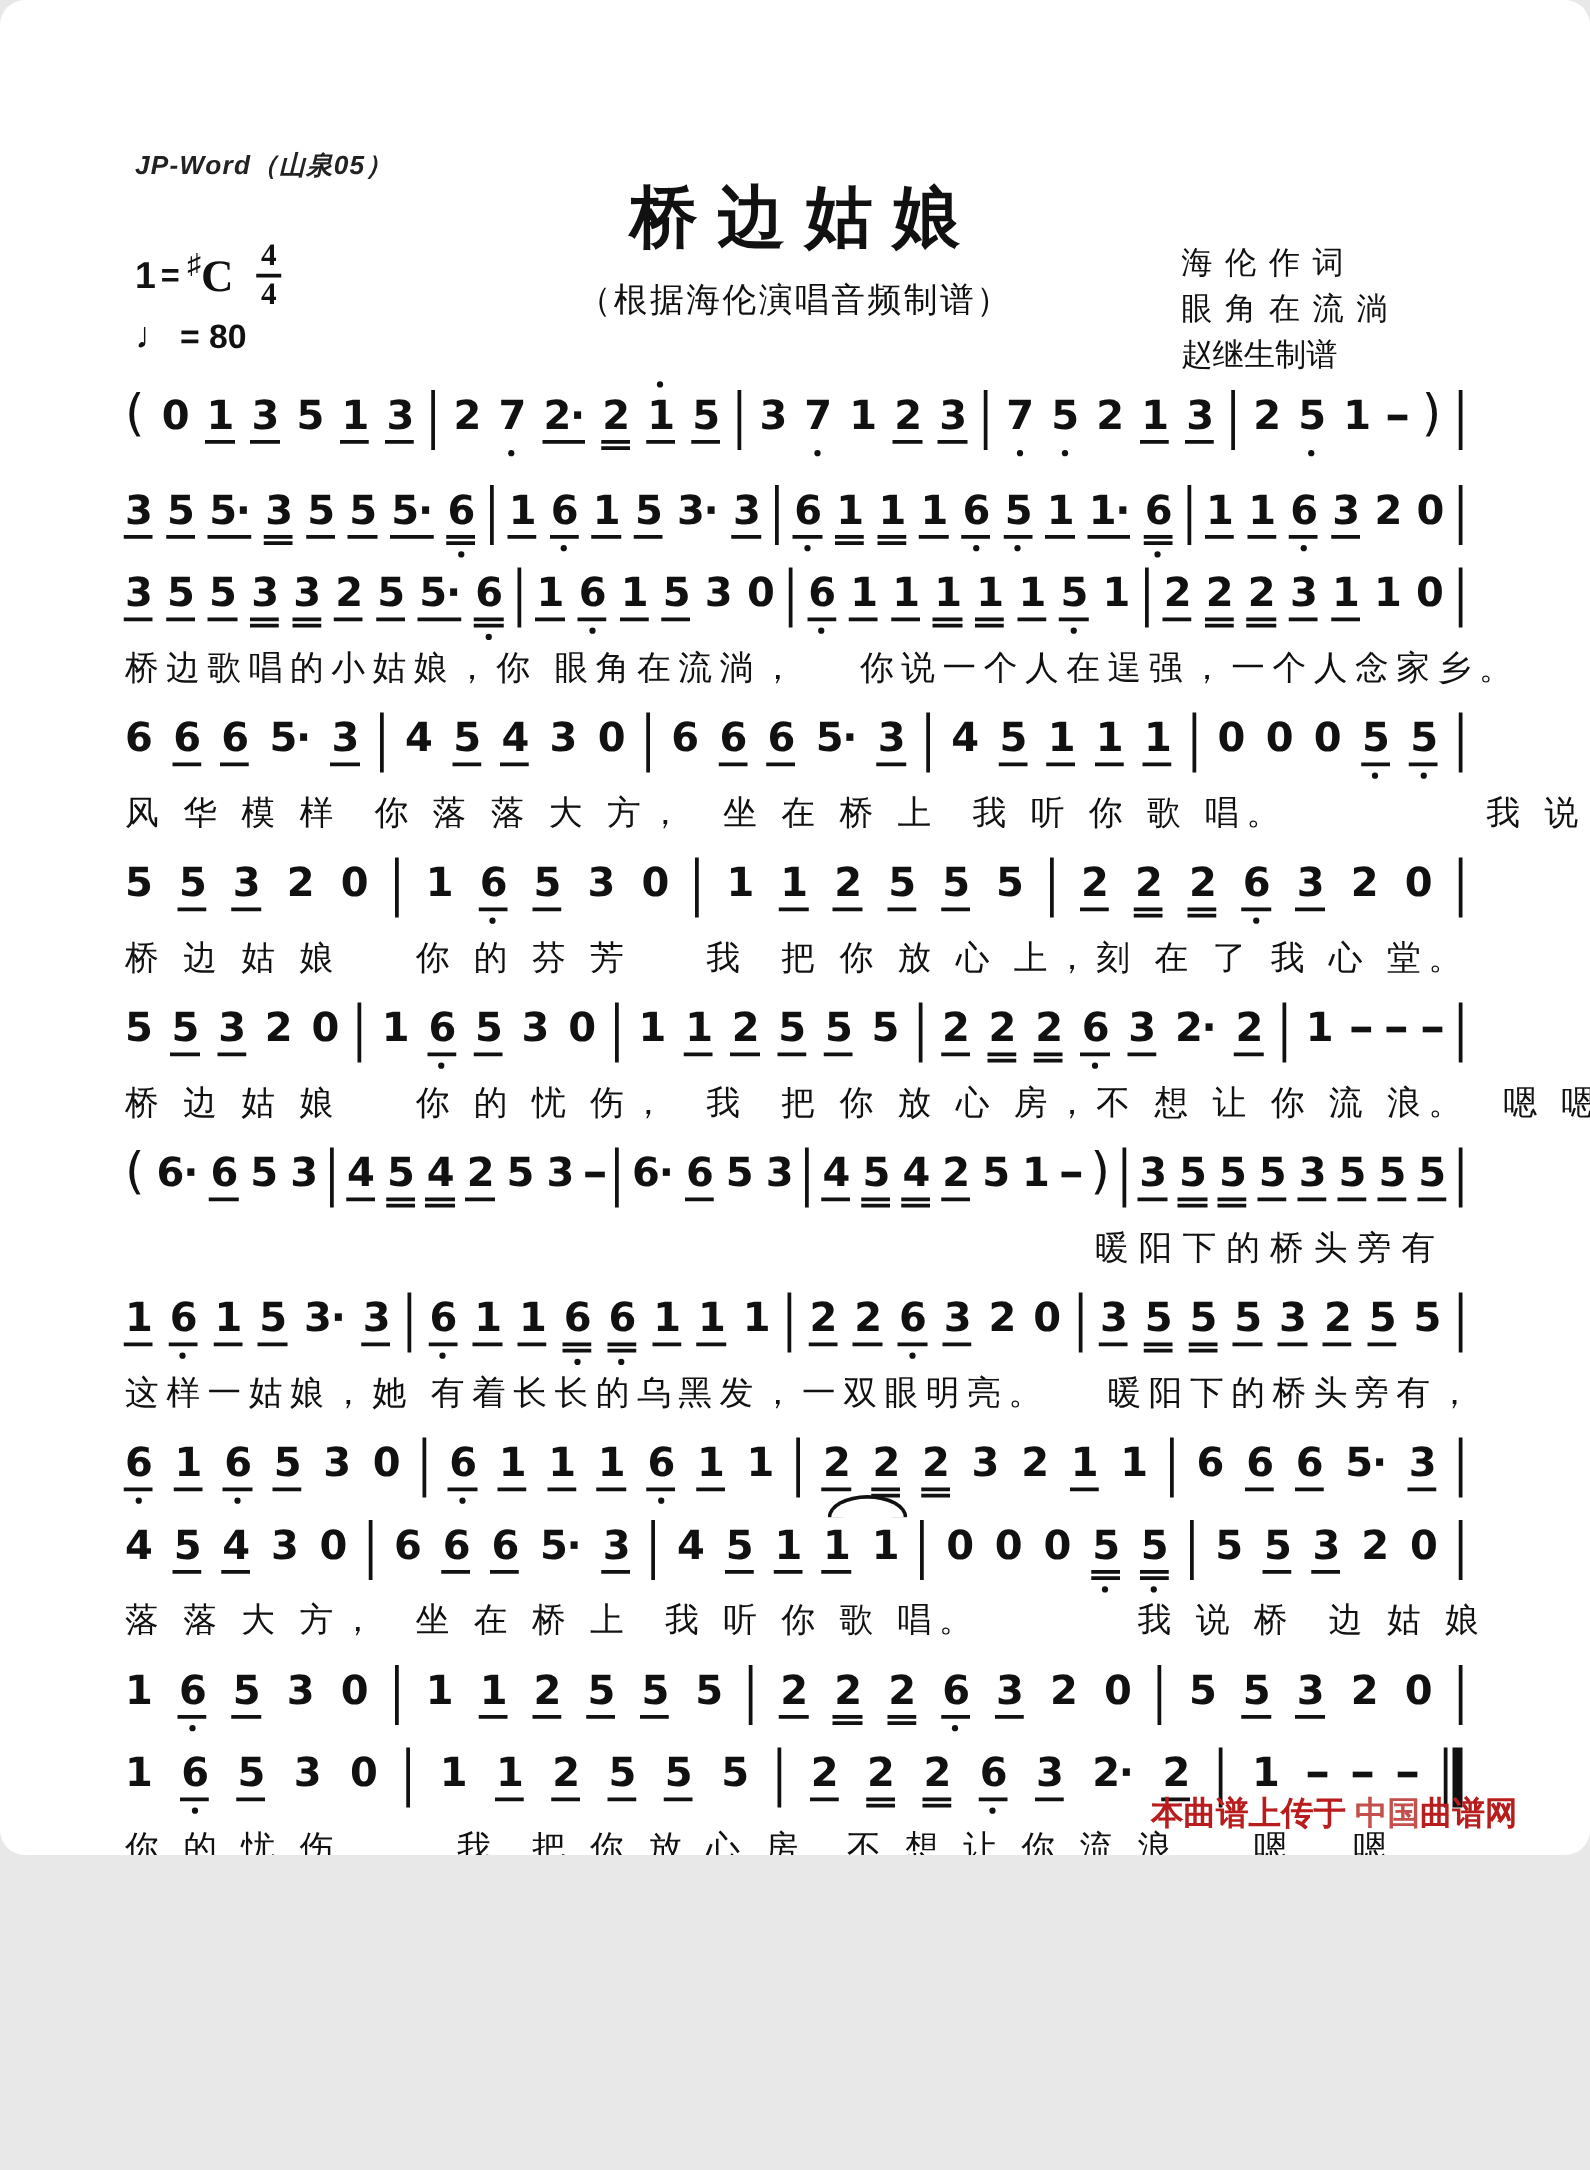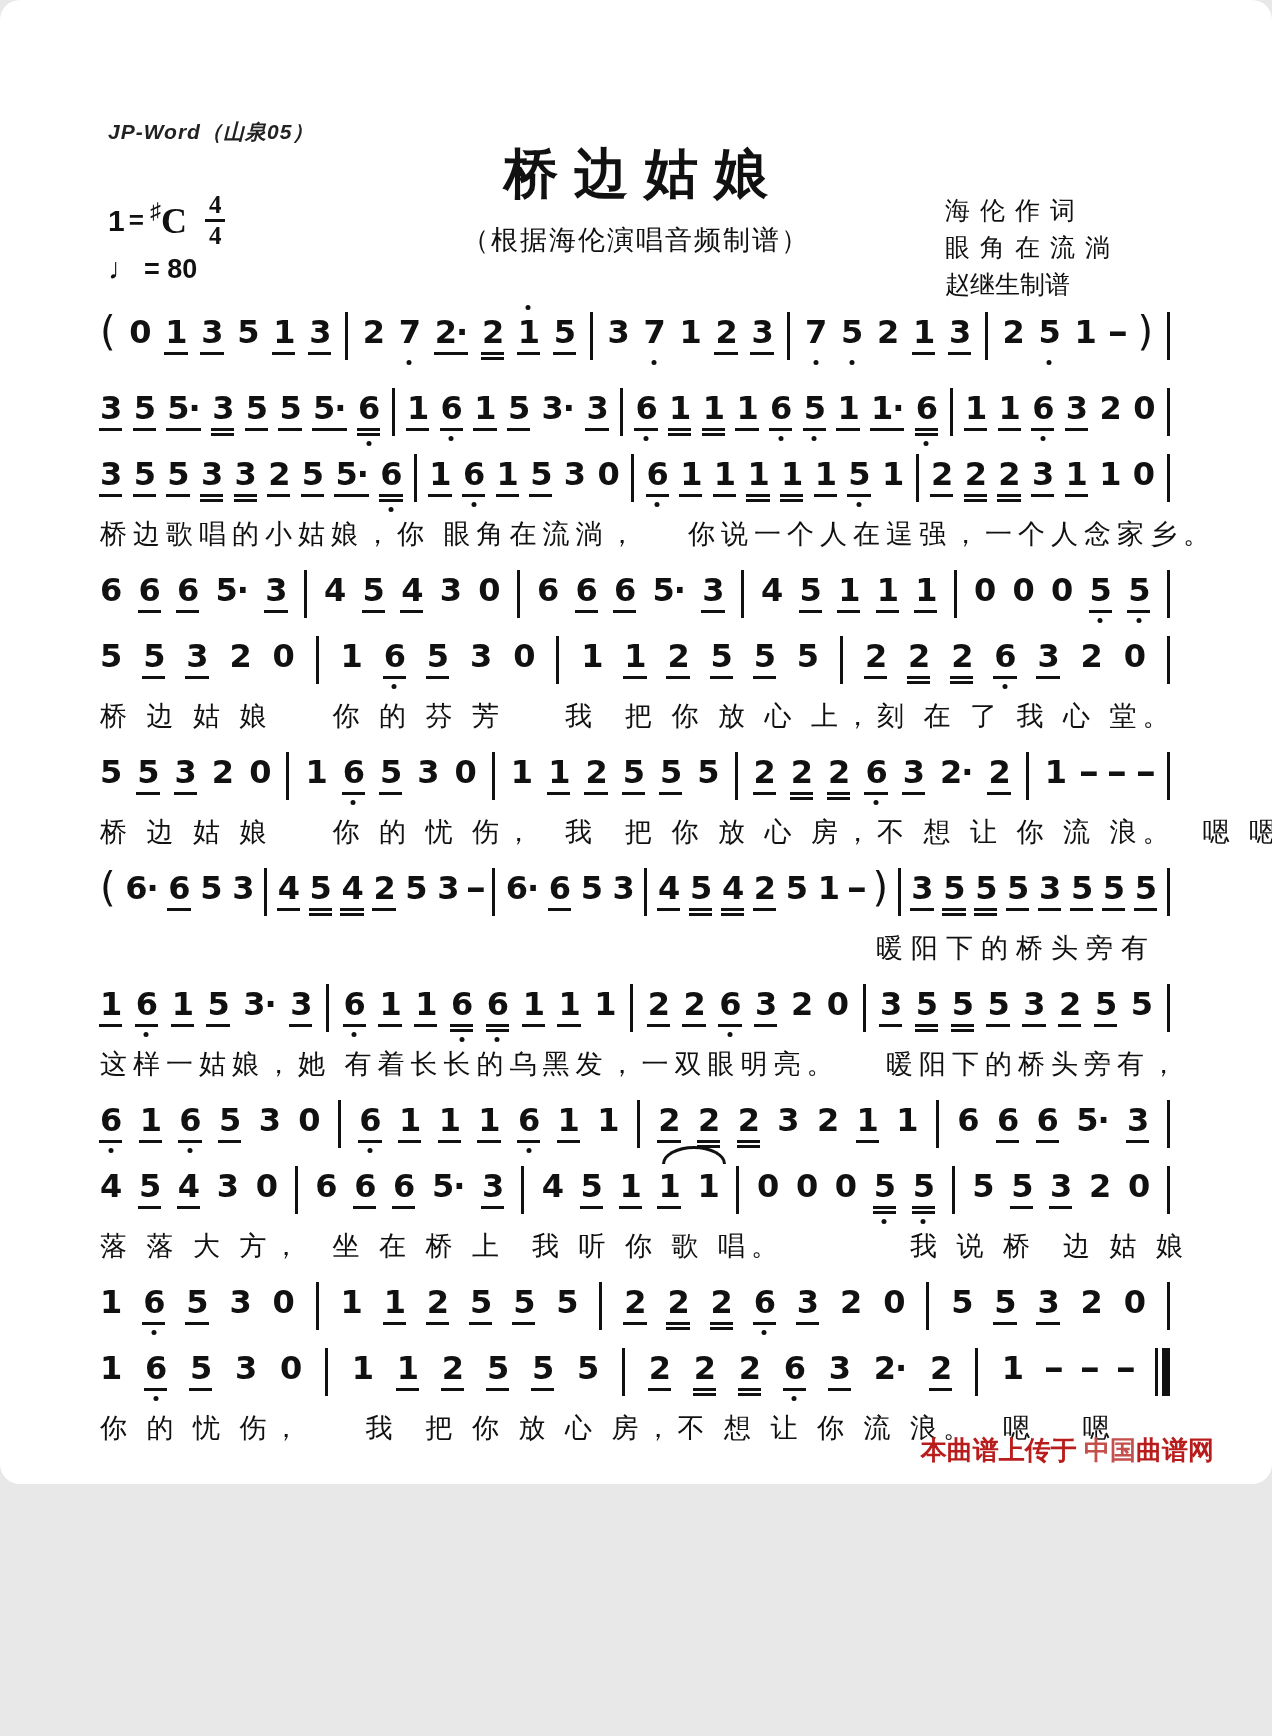--- a/index.html
+++ b/index.html
@@ -598,20 +598,21 @@
           <i class="u a"></i>
           <i class="dot db"></i>
         </span>
         <span class="note">
           <span class="g">5</span>
           <i class="u a"></i>
           <i class="dot db"></i>
         </span>
         <span class="bar"></span>
       </div>
+      <div class="lyric-row">风 华 模 样  你 落 落 大 方，  坐 在 桥 上  我 听 你 歌 唱。　　　　  我 说</div>
       <div class="note-row">
         <span class="note">
           <span class="g">5</span>
         </span>
         <span class="note">
           <span class="g">5</span>
           <i class="u a"></i>
         </span>
         <span class="note">
           <span class="g">3</span>

